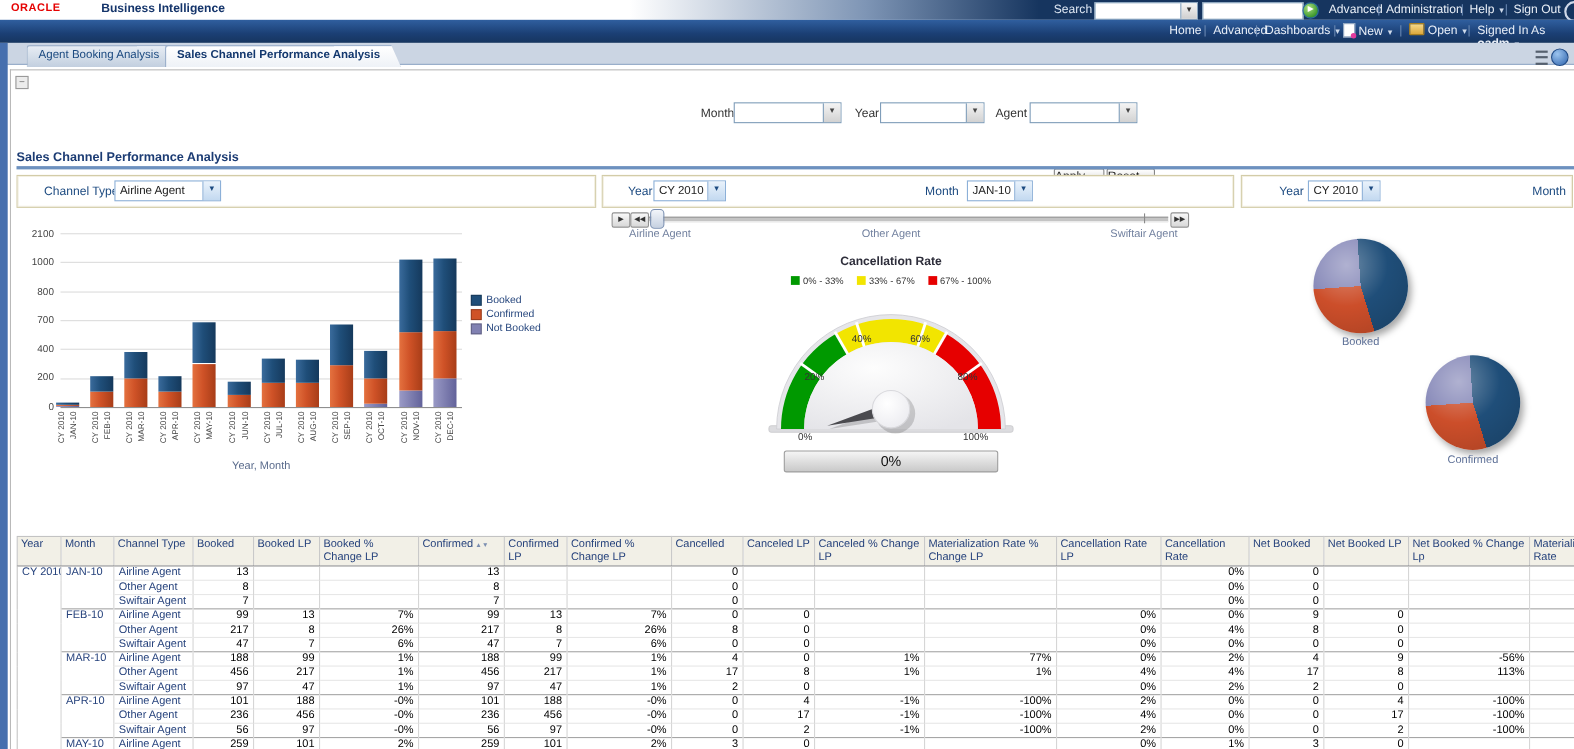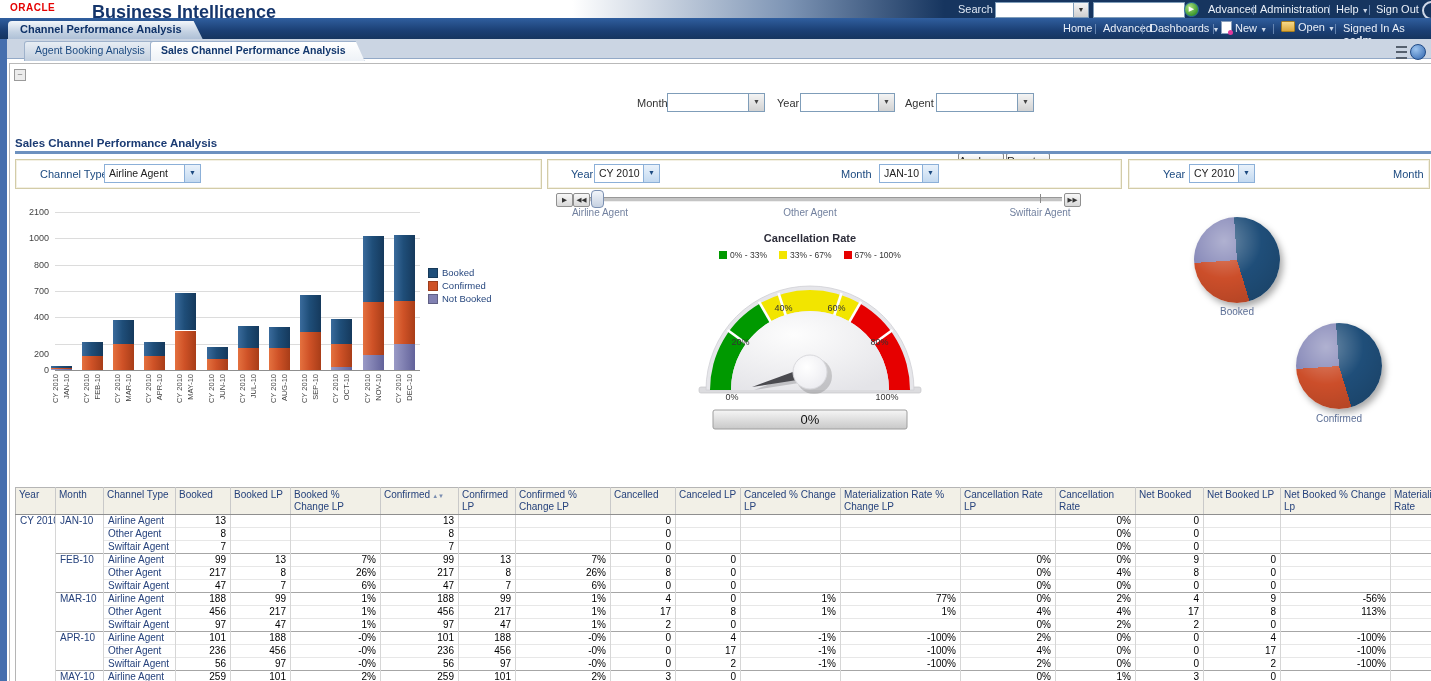--- a/index.html
+++ b/index.html
@@ -4,21 +4,21 @@
 <style>
   html,body{margin:0;padding:0;}
   body{width:1431px;height:681px;overflow:hidden;position:relative;background:#fff;
        font-family:"Liberation Sans", sans-serif;font-size:11px;color:#222;}
   .abs{position:absolute;}
 
   
   #topbar{left:0;top:0;width:1431px;height:18px;
     background:linear-gradient(to right,#ffffff 0%,#ffffff 40%,#7e95b5 55%,#16355f 66%,#16355f 100%);}
   #brand{left:10px;top:2px;color:#e50202;font-weight:bold;font-size:10px;letter-spacing:.5px;}
-  #product{left:92px;top:2px;color:#15356b;font-weight:bold;font-size:18px;}
+  #product{left:92px;top:2px;color:#15356b;font-weight:bold;font-size:11px;}
   .hlink{color:#eaf0f8;font-size:11px;text-decoration:none;cursor:pointer;}
   .hsep{color:#6e8cb6;}
   #searchLabel{left:958px;top:3px;color:#dfe8f4;}
   .selbox{background:#fff;border:1px solid #7f9db9;height:14px;font-size:10px;color:#222;}
   .selbox .val{position:absolute;left:3px;top:14px;}
   .selbox .arr{position:absolute;right:0;top:0;bottom:0;width:14px;border-left:1px solid #7f9db9;
       background:linear-gradient(#f5f5f5,#cfcfcf);color:#333;font-size:7px;text-align:center;line-height:13px;}
   #goBtn{left:1184px;top:2px;width:13px;height:13px;border-radius:50%;
       background:radial-gradient(circle at 35% 30%,#a9e07e,#3f9a2f 70%,#2c7420);border:1px solid #2b6f9e;
       color:#fff;font-size:7px;text-align:center;line-height:12px;}
@@ -140,21 +140,20 @@
   <span class="abs hsep" style="left:1252px;top:3px;">|</span>
   <span class="abs hlink" style="left:1260px;top:3px;">Administration</span>
   <span class="abs hsep" style="left:1328px;top:3px;">|</span>
   <span class="abs hlink" style="left:1336px;top:3px;"><span>Help</span> <span class="caret">▼</span></span>
   <span class="abs hsep" style="left:1368px;top:3px;">|</span>
   <span class="abs hlink" style="left:1376px;top:3px;">Sign Out</span>
   <div class="abs" style="left:1422px;top:1px;width:15px;height:15px;border-radius:50%;border:2px solid #cfd8e8;"></div>
 </div>
 
 <div class="abs" id="menubar">
-  <div class="abs" id="dashTab">Channel Performance Analysis</div>
   <span class="abs mlink" style="left:1063px;top:4px;">Home</span>
   <span class="abs hsep" style="left:1094px;top:4px;">|</span>
   <span class="abs mlink" style="left:1103px;top:4px;">Advanced</span>
   <span class="abs hsep" style="left:1141px;top:4px;">|</span>
   <span class="abs mlink" style="left:1150px;top:4px;"><span>Dashboards</span> <span class="caret">▼</span></span>
   <span class="abs hsep" style="left:1212px;top:4px;">|</span>
   <span class="abs mlink" style="left:1221px;top:3px;"><span id="newIcon"></span> <span>New</span> <span class="caret">▼</span></span>
   <span class="abs hsep" style="left:1272px;top:4px;">|</span>
   <span class="abs mlink" style="left:1281px;top:3px;"><span id="openIcon"></span> <span>Open</span> <span class="caret">▼</span></span>
   <span class="abs hsep" style="left:1334px;top:4px;">|</span>
@@ -239,22 +238,23 @@
       </div>
       <div class="lgitem">
         <div class="lgsw" style="background: rgb(207, 82, 39);"></div>
         <span class="lgtxt">Confirmed</span>
       </div>
       <div class="lgitem">
         <div class="lgsw" style="background: rgb(129, 129, 178);"></div>
         <span class="lgtxt">Not Booked</span>
       </div>
     </div>
+  <div id="xAxisTitle">Year, Month</div>
 <div class="ytick" style="top: 172px;">0</div>
-    <div class="ytick" style="top: 156px;">200</div>
+    <div class="ytick" style="top: 144px;">200</div>
     <div class="grid" style="left: 40px; top: 150.667px; width: 365px;"></div>
     <div class="ytick" style="top: 119.333px;">400</div>
     <div class="grid" style="left: 40px; top: 124.333px; width: 365px;"></div>
     <div class="ytick" style="top: 93px;">700</div>
     <div class="grid" style="left: 40px; top: 98px; width: 365px;"></div>
     <div class="ytick" style="top: 66.6667px;">800</div>
     <div class="grid" style="left: 40px; top: 71.6667px; width: 365px;"></div>
     <div class="ytick" style="top: 40.3333px;">1000</div>
     <div class="grid" style="left: 40px; top: 45.3333px; width: 365px;"></div>
     <div class="ytick" style="top: 14px;">2100</div>

